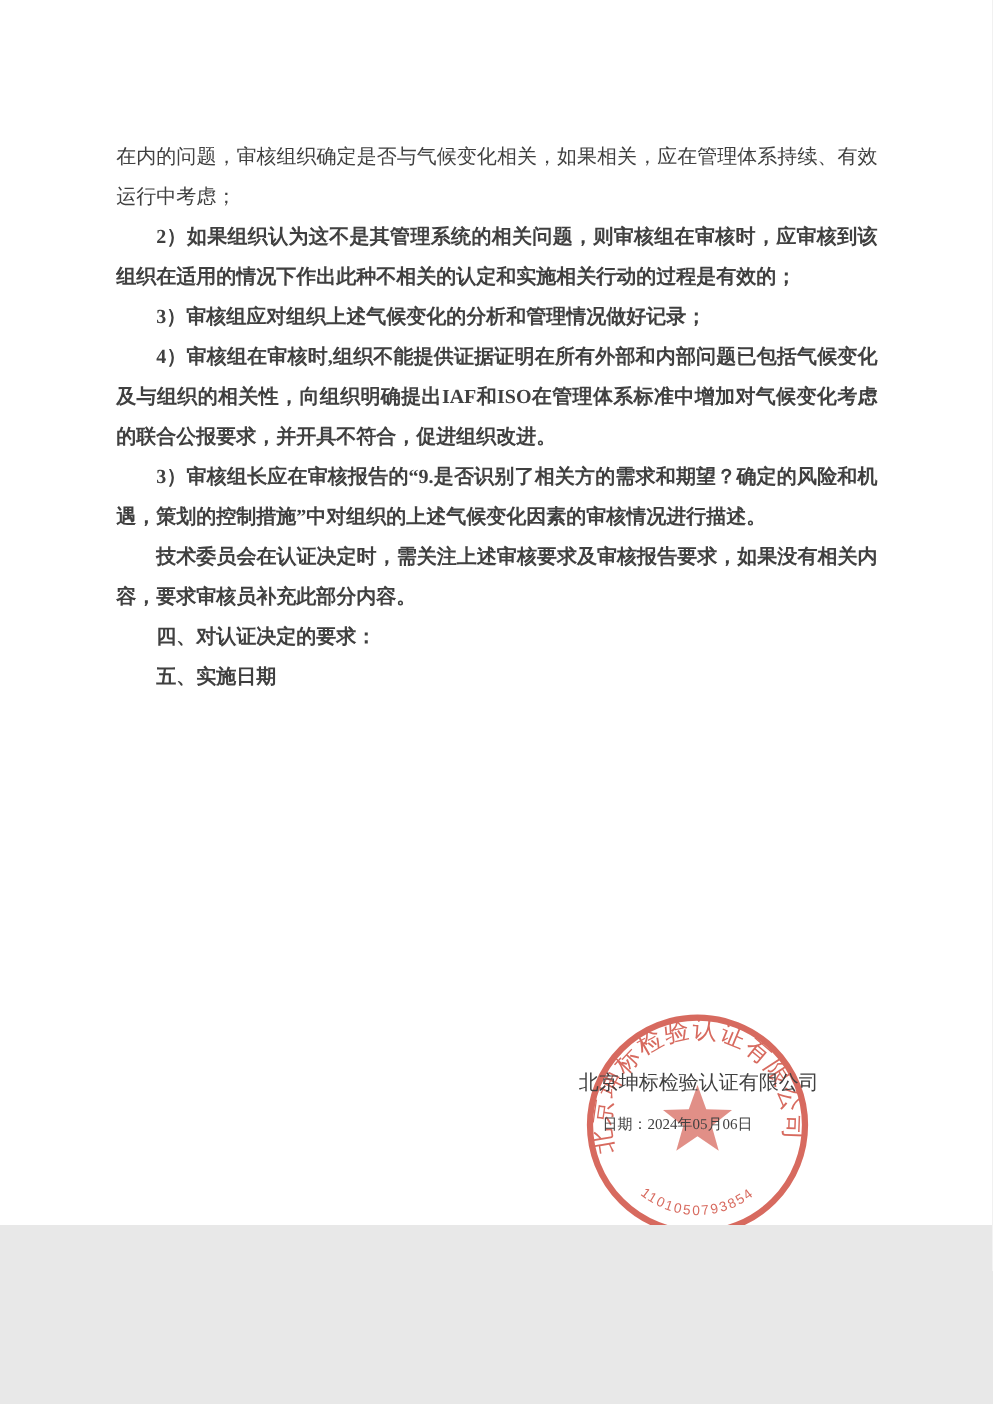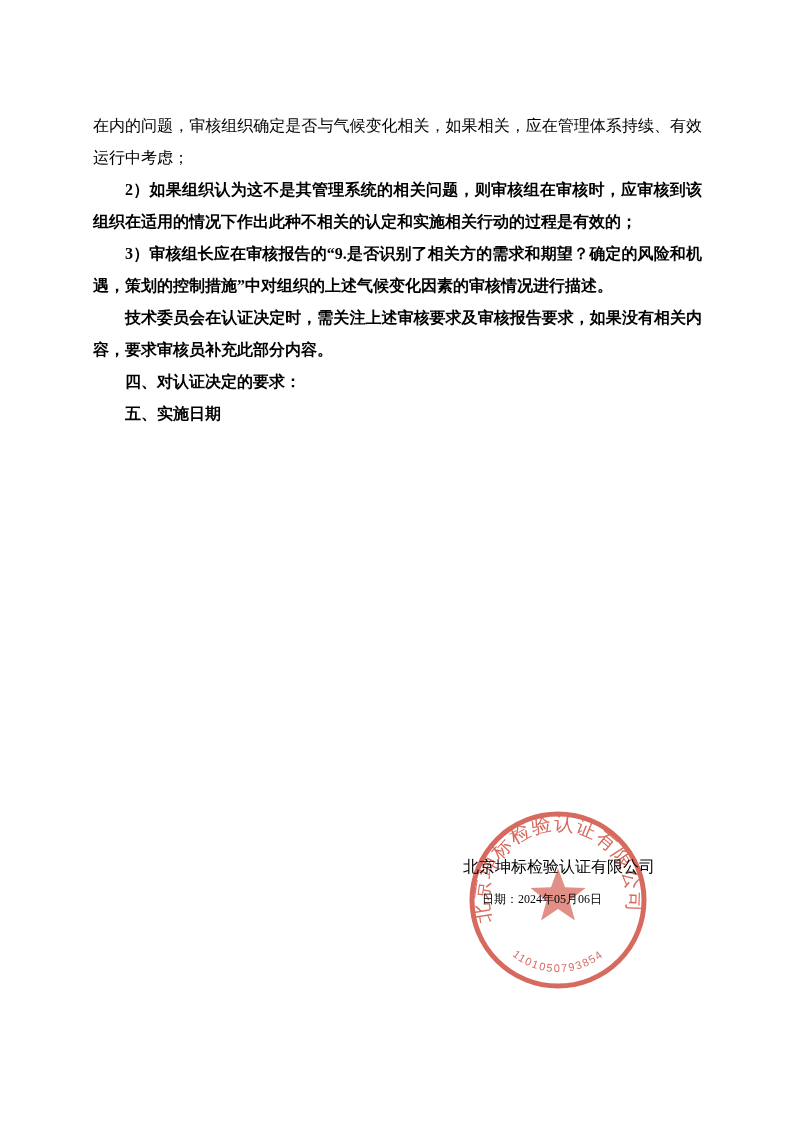--- a/index.html
+++ b/index.html
@@ -1,24 +1,24 @@
 <!DOCTYPE html>
 <html><head>
 <meta charset="utf-8">
 <style>
   html, body { margin: 0; padding: 0; background: #e8e8e8; }
   .page {
     position: relative;
     width: 794px;
-    height: 1123px;
+    height: 980px;
     margin: 0 auto;
     background: #ffffff;
     overflow: hidden;
     font-family: "Liberation Serif", "DejaVu Serif", serif;
-    color: #000000;
+    color: #404040;
   }
   .body-text {
     position: absolute;
     left: 93px;
     top: 110px;
     width: 609px;
     font-size: 16px;
     line-height: 32px;
     text-align: justify;
   }
@@ -57,20 +57,22 @@
   }
 </style>
 </head>
 <body>
 
 <div class="page">
 
   <div class="body-text">
     <p class="para">在内的问题，审核组织确定是否与气候变化相关，如果相关，应在管理体系持续、有效运行中考虑；</p>
     <p class="para indent">2）如果组织认为这不是其管理系统的相关问题，则审核组在审核时，应审核到该组织在适用的情况下作出此种不相关的认定和实施相关行动的过程是有效的；</p>
+    <p class="para indent">3）审核组应对组织上述气候变化的分析和管理情况做好记录；</p>
+    <p class="para indent">4）审核组在审核时,组织不能提供证据证明在所有外部和内部问题已包括气候变化及与组织的相关性，向组织明确提出IAF和ISO在管理体系标准中增加对气候变化考虑的联合公报要求，并开具不符合，促进组织改进。</p>
     <p class="para indent">3）审核组长应在审核报告的“9.是否识别了相关方的需求和期望？确定的风险和机遇，策划的控制措施”中对组织的上述气候变化因素的审核情况进行描述。</p>
     <p class="para indent">技术委员会在认证决定时，需关注上述审核要求及审核报告要求，如果没有相关内容，要求审核员补充此部分内容。</p>
     <p class="para indent">四、对认证决定的要求：</p>
     <p class="para indent">五、实施日期</p>
   </div>
 
   <div class="signature-block">
 
     <svg class="stamp-svg" viewBox="0 0 190 190" xmlns="http://www.w3.org/2000/svg" xmlns:xlink="http://www.w3.org/1999/xlink">
       <defs>

